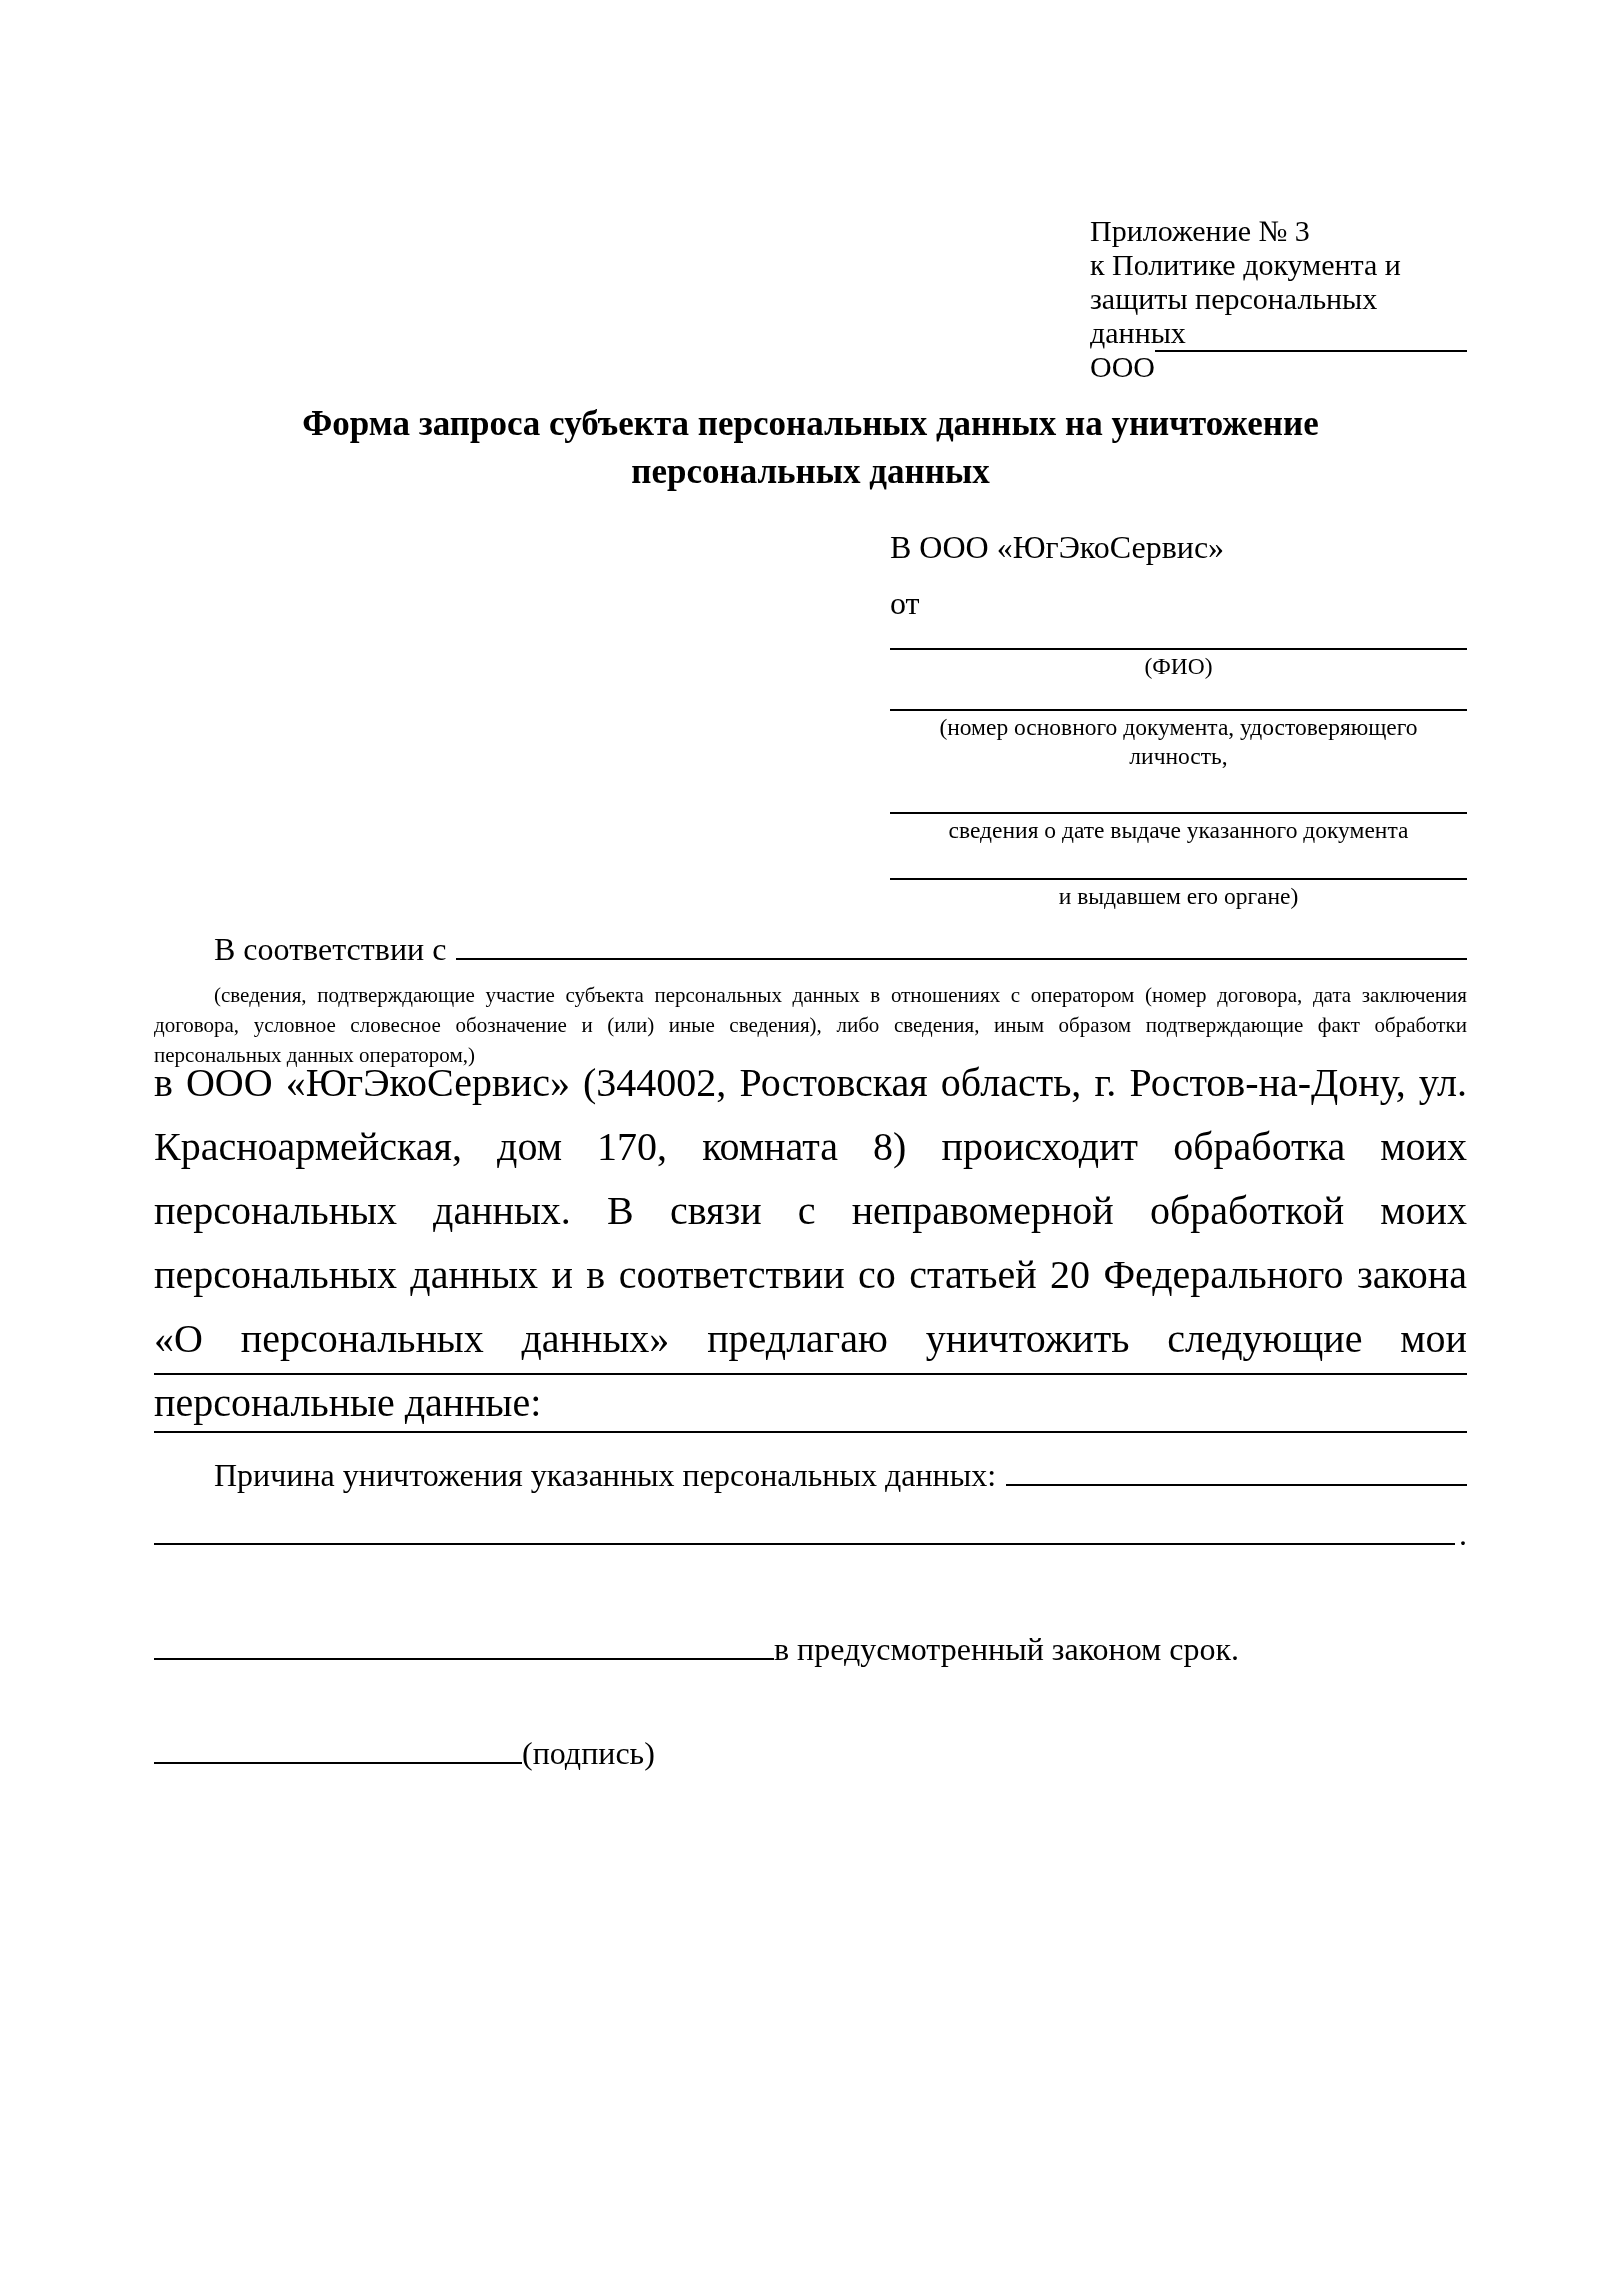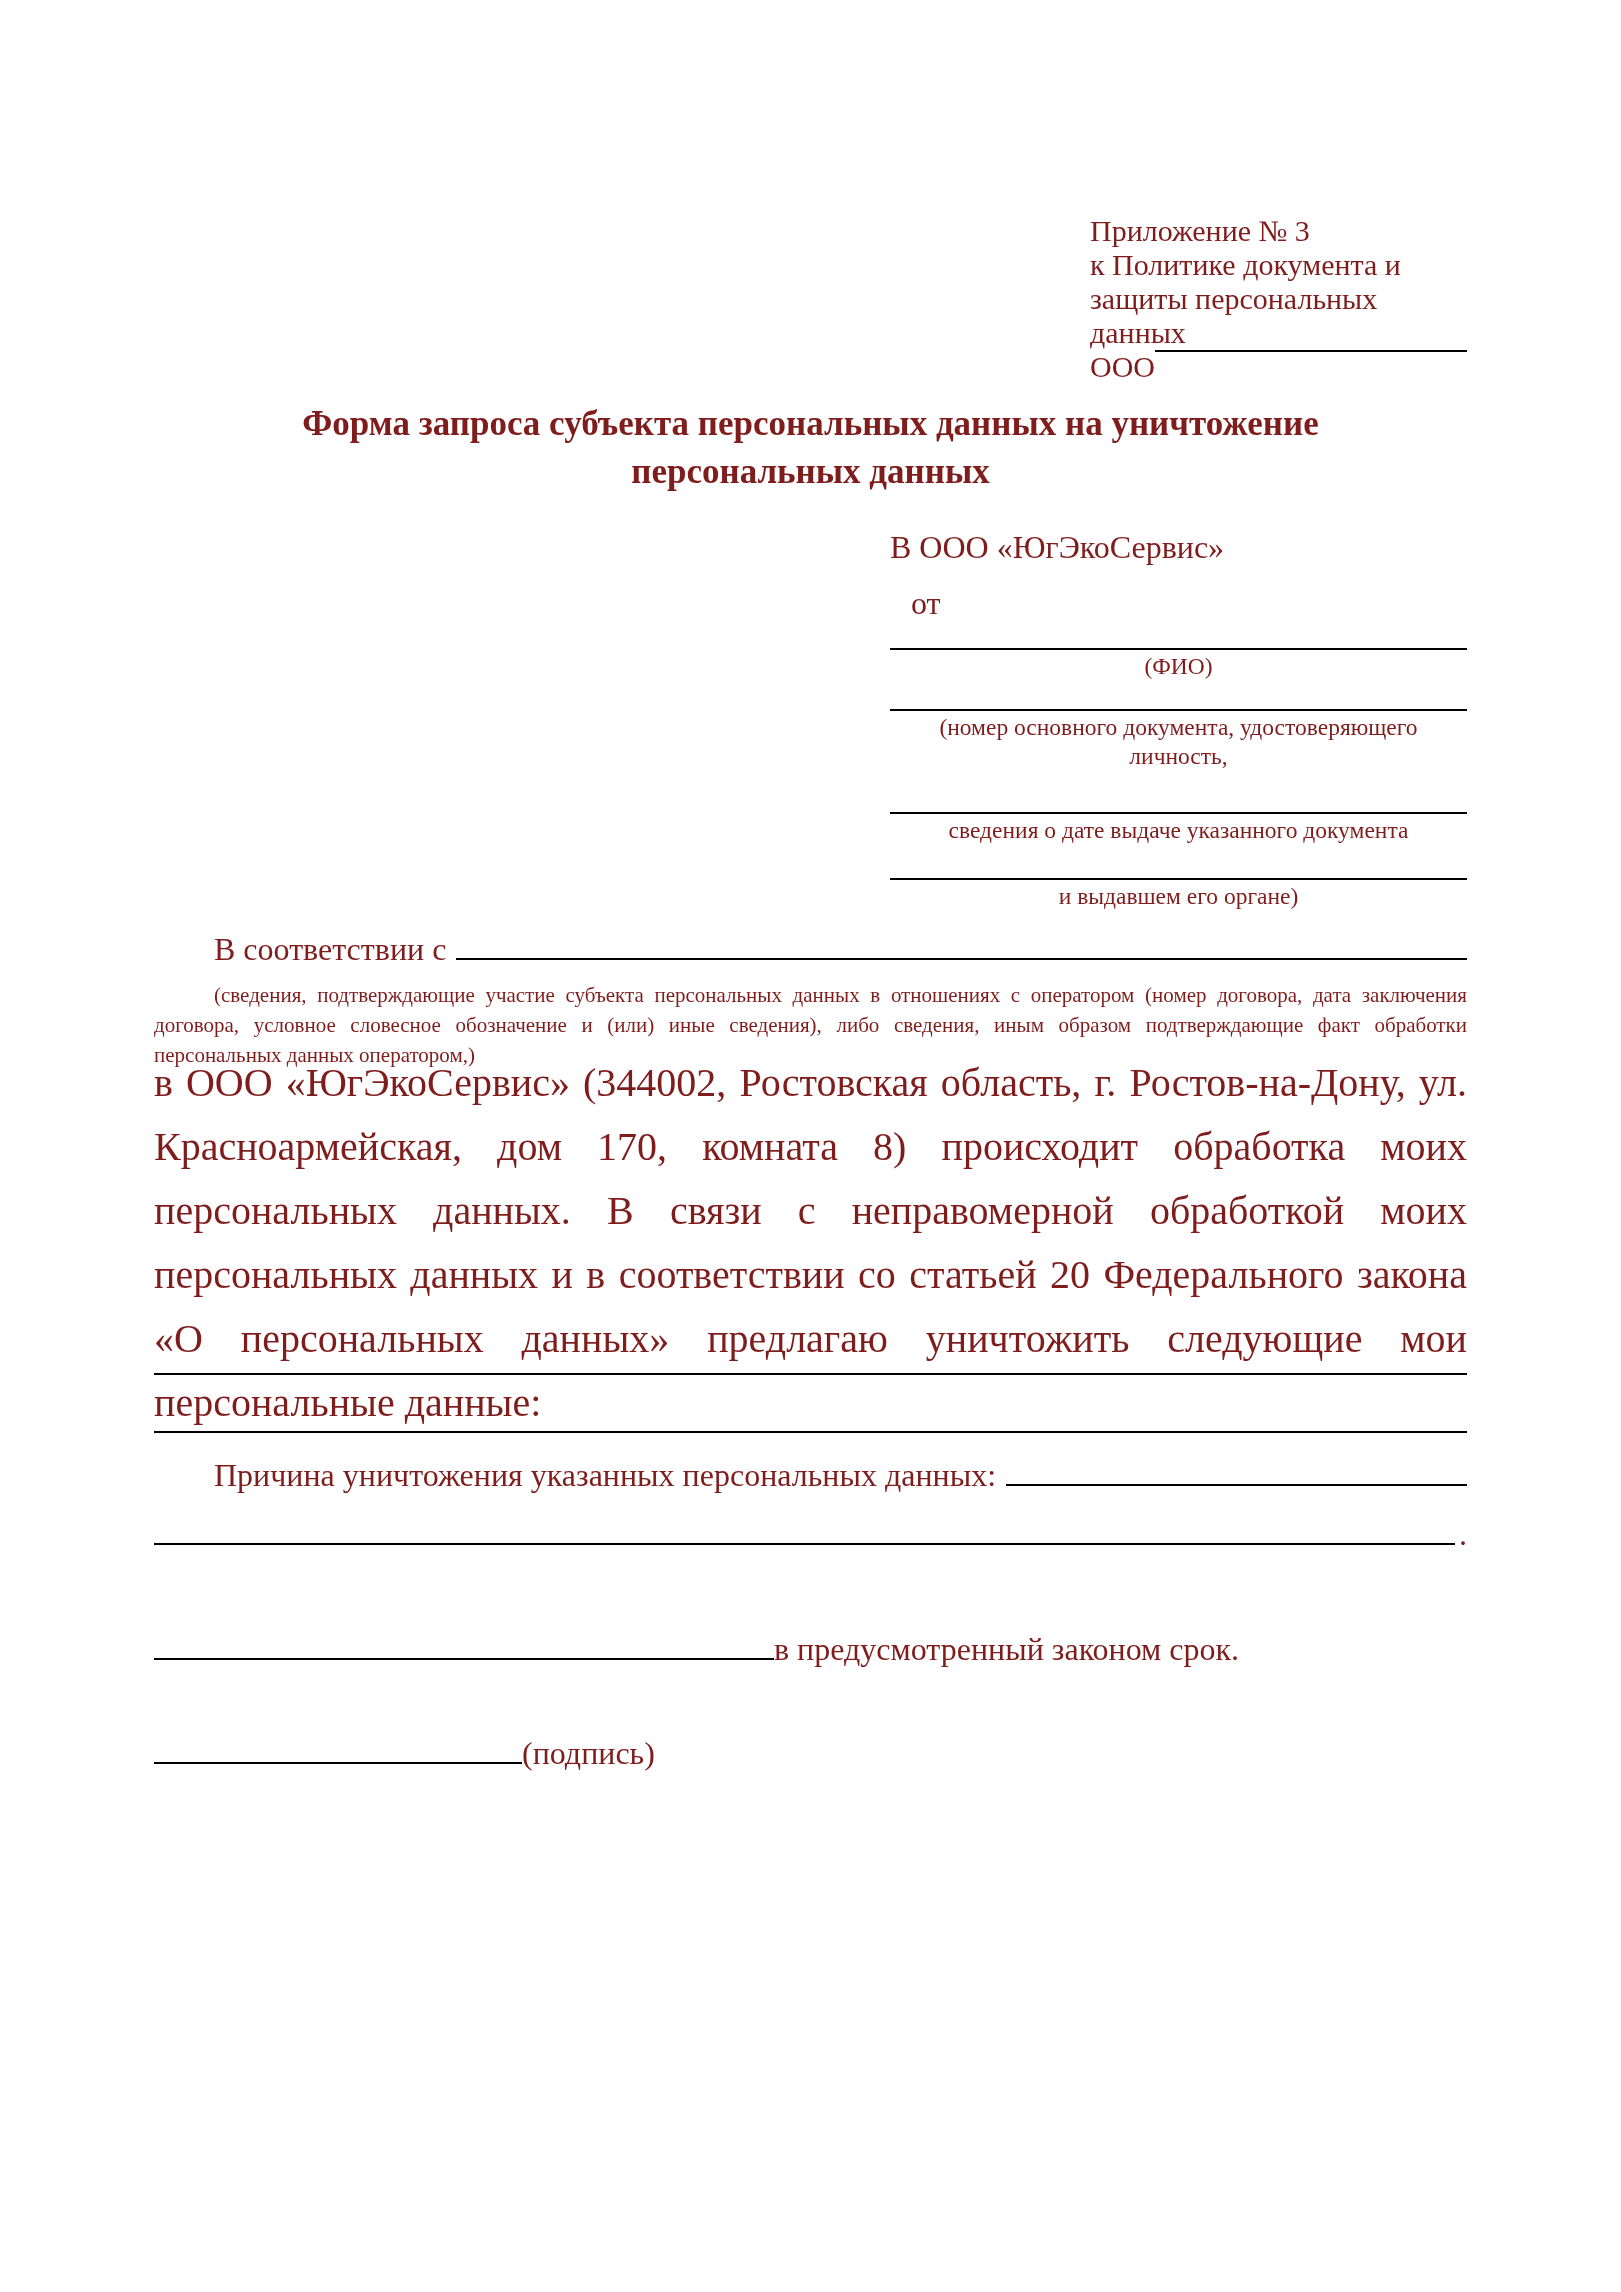--- a/index.html
+++ b/index.html
@@ -2,42 +2,42 @@
 <html><head>
 <meta charset="utf-8">
 <style>
   html, body { margin: 0; padding: 0; background: #888; }
   .page {
     position: relative;
     width: 1621px;
     height: 2293px;
     margin: 0 auto;
     background: #ffffff;
-    color: #7f1d1d;
+    color: #000000;
     font-family: "Liberation Serif", "DejaVu Serif", serif;
   }
   .abs { position: absolute; }
 
   
   #appendix {
     left: 1090px; top: 214px; width: 377px;
     font-size: 30px; line-height: 34px;
   }
   .appendix-company { display: flex; align-items: flex-start; }
 
   
   #doc-title {
     left: 154px; top: 400px; width: 1313px;
     text-align: center; font-weight: bold;
     font-size: 35px; line-height: 48px;
   }
 
   
   #addressee { left: 890px; top: 527px; width: 577px; font-size: 32px; line-height: 40px; }
-  #addressee .addr-from { margin-top: 15.7px; margin-left: 21px; }
+  #addressee .addr-from { margin-top: 15.7px; }
   .uline { border-bottom: 2px solid #000; height: 0; }
   .u1 { margin-top: 25.5px; }
   .u2 { margin-top: 27.4px; }
   .u3 { margin-top: 41px; }
   .u4 { margin-top: 33px; }
   .caption {
     font-size: 23.5px; line-height: 29px; text-align: center; padding-top: 2px;
   }
 
   

